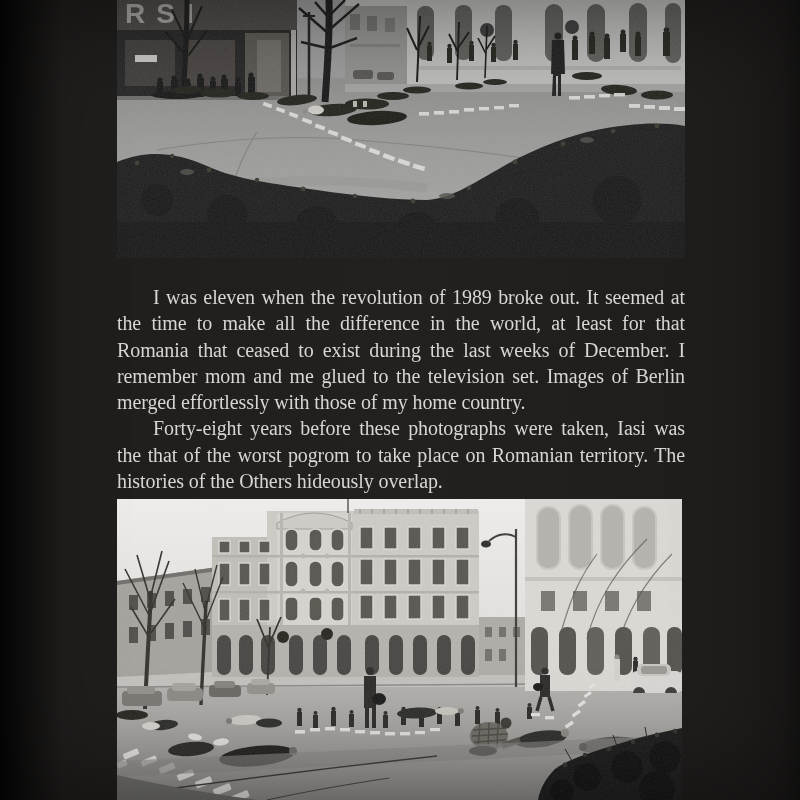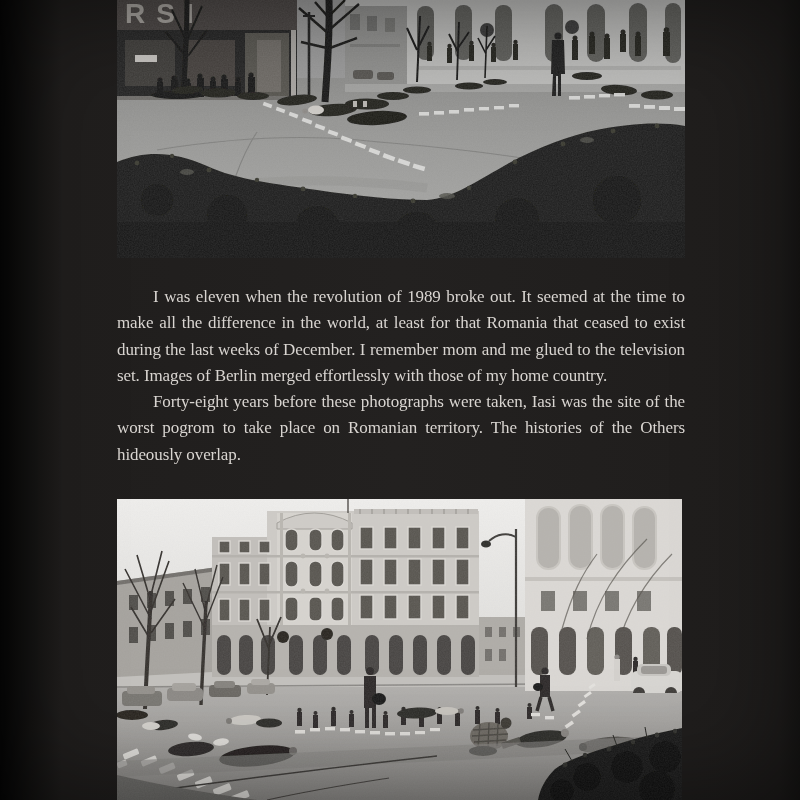--- a/index.html
+++ b/index.html
@@ -9,21 +9,21 @@
     font-family:"Liberation Serif", serif;
   }
   .vignette{position:absolute;inset:0;pointer-events:none;z-index:5;
     box-shadow:inset 0 0 110px rgba(0,0,0,.55);}
   .photo{position:absolute;overflow:hidden;background:#9a9a9a;}
   .photo svg{display:block;width:100%;height:100%;}
   #top-photo{left:117px;top:0;width:568px;height:258px;}
   #bottom-photo{left:117px;top:499px;width:565px;height:301px;}
   .text-block{
     position:absolute;left:117px;top:284px;width:568px;
-    color:#d9d5d1;font-size:17px;line-height:26.3px;
+    color:#d9d5d1;font-size:20px;line-height:26.3px;
     letter-spacing:-0.1px;text-align:justify;
   }
   .text-block p{margin:0;text-indent:36px;}
   .sign-letters{font-family:"Liberation Sans",sans-serif;font-weight:bold;
     letter-spacing:11px;}
 </style>
 </head>
 <body>
 
 <div class="photo" id="top-photo">
@@ -278,21 +278,21 @@
         <ellipse cx="470" cy="140" rx="7" ry="3"></ellipse>
       </g>
     </g>
   </g>
   <rect width="568" height="258" filter="url(#grainT)"></rect>
 </svg>
 </div>
 
 <div class="text-block">
   <p>I was eleven when the revolution of 1989 broke out. It seemed at the time to make all the difference in the world, at least for that Romania that ceased to exist during the last weeks of December. I remember mom and me glued to the television set. Images of Berlin merged effortlessly with those of my home country.</p>
-  <p>Forty-eight years before these photographs were taken, Iasi was the site of the worst pogrom to take place on Romanian territory. The histories of the Others hideously overlap.</p>
+  <p>Forty-eight years before these photographs were taken, Iasi was the that of the worst pogrom to take place on Romanian territory. The histories of the Others hideously overlap.</p>
 </div>
 
 <div class="photo" id="bottom-photo">
 <svg viewBox="0 0 565 301" xmlns="http://www.w3.org/2000/svg">
   <defs>
     <linearGradient id="skyB" x1="0" y1="0" x2="0" y2="1">
       <stop offset="0" stop-color="#f0efed"></stop>
           <stop offset="1" stop-color="#dbdad7"></stop>
     </linearGradient>
     <linearGradient id="streetB" x1="0" y1="0" x2="0" y2="1">

